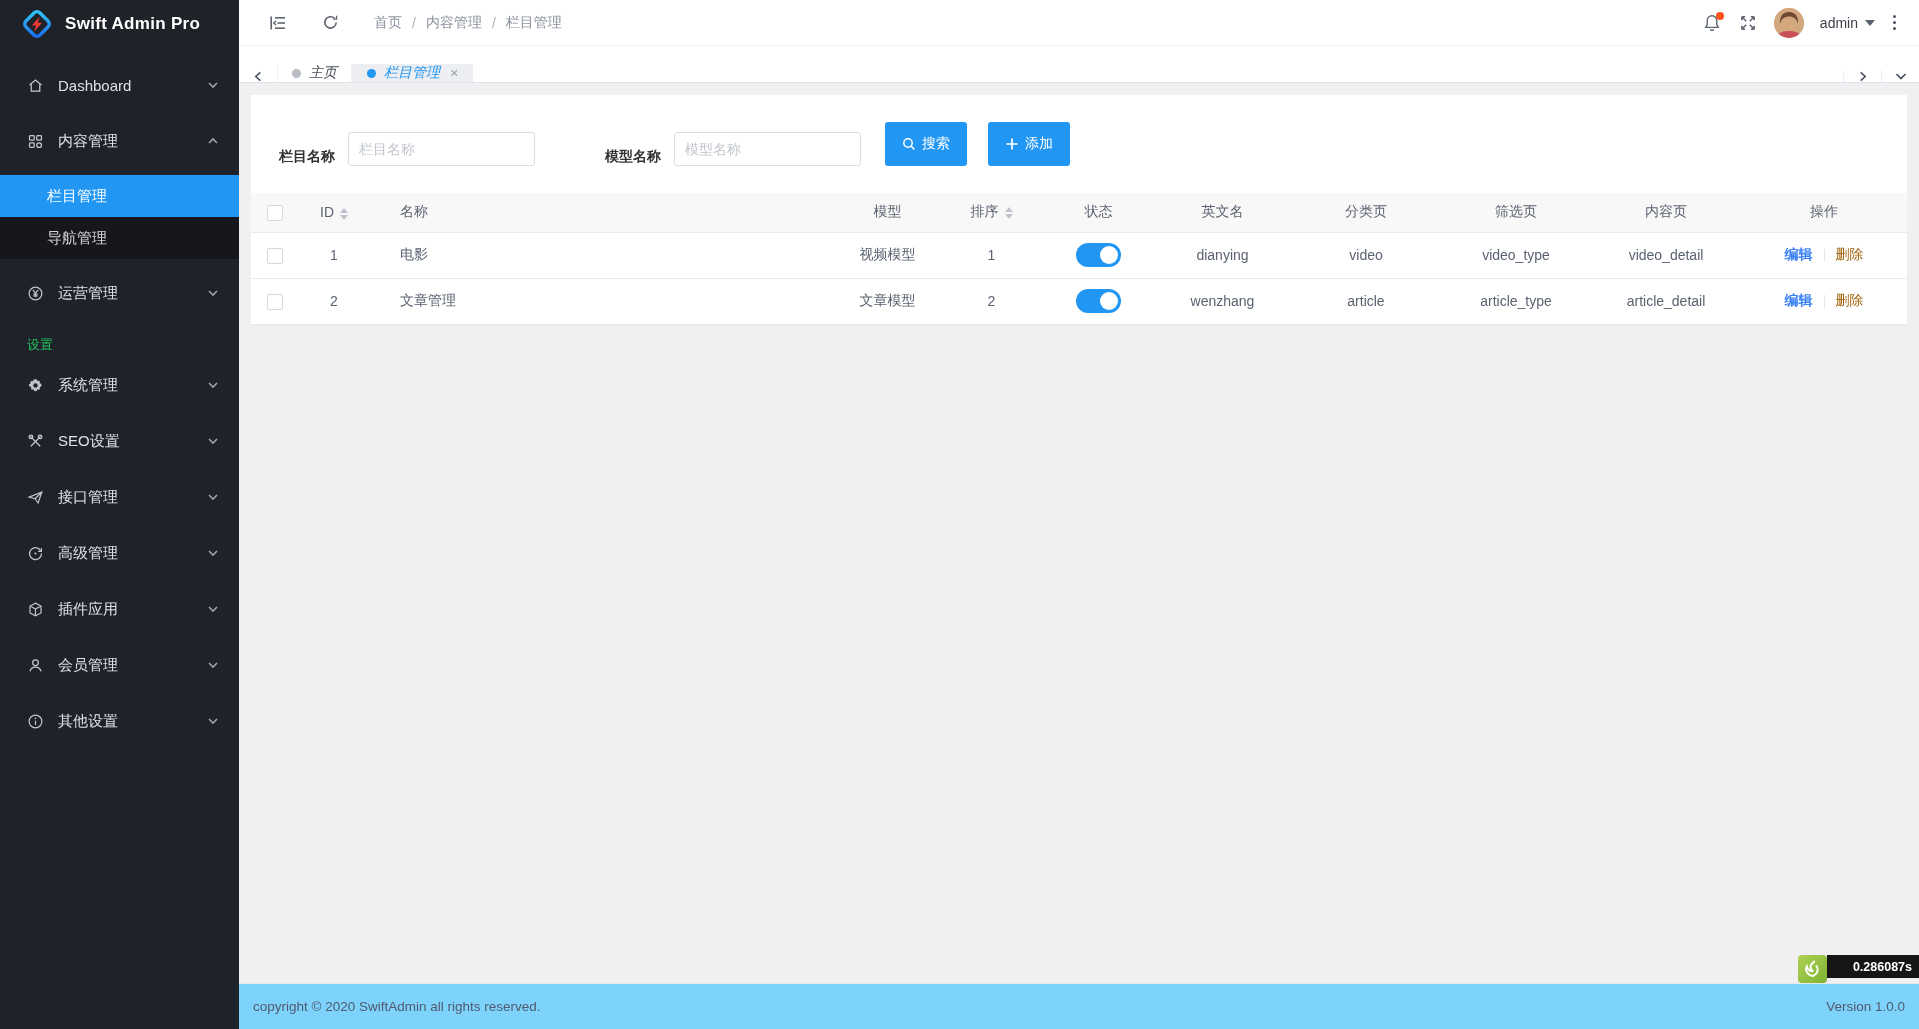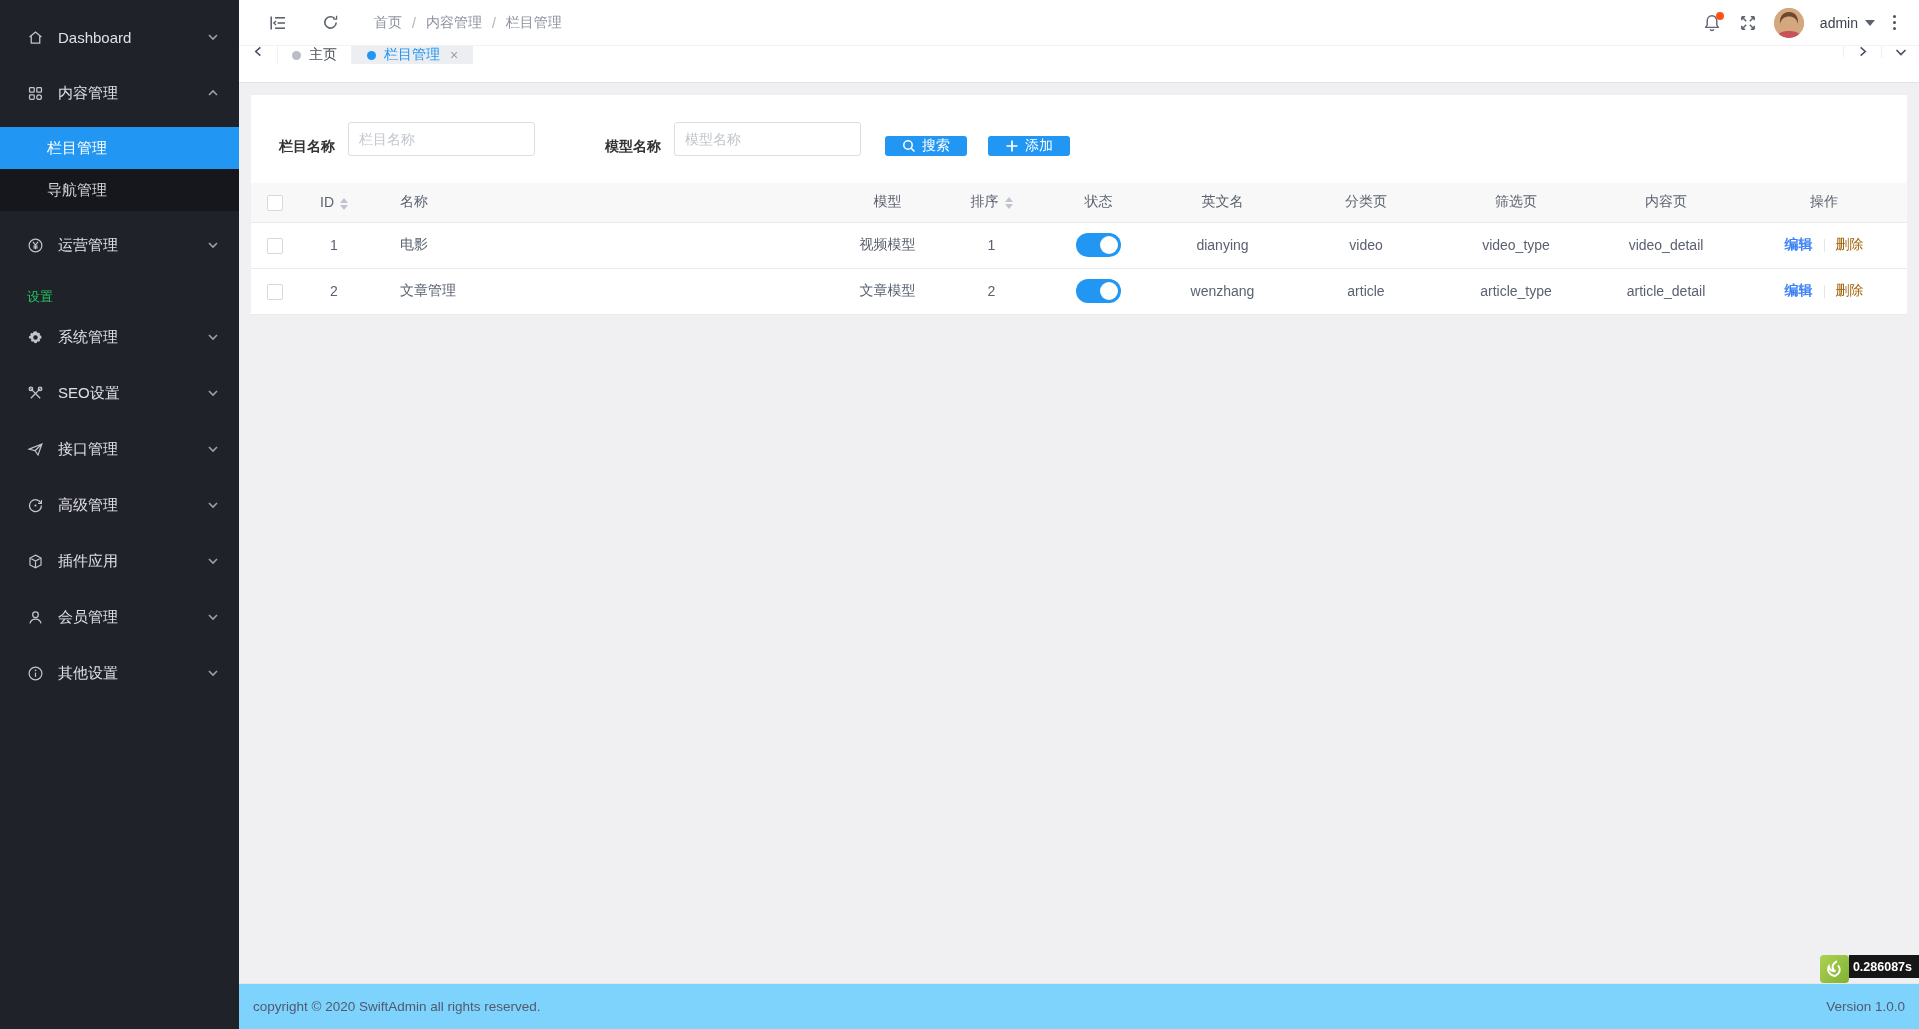--- a/index.html
+++ b/index.html
@@ -41,21 +41,21 @@
     cursor:pointer; background:#cda07b; }
   .user-box { display:flex; align-items:center; gap:7px; cursor:pointer; }
   .user-name { font-size:14px; color:#3c414b; }
   .caret-down { width:0; height:0; border-left:5px solid transparent;
     border-right:5px solid transparent; border-top:6px solid #5a6170; }
   .dots { width:4px; display:flex; flex-direction:column; gap:3px; cursor:pointer; padding:2px; }
   .dots i { width:3px; height:3px; border-radius:50%; background:#4b515c; }
 
   
   .tabbar { height:37px; background:#fff; border-bottom:1px solid #dfe2e6;
-    display:flex; align-items:flex-start; }
+    display:flex; align-items:flex-end;font-style:italic; }
   .tab-nav-btn { width:38px; display:flex; align-items:center; justify-content:center;
     cursor:pointer; color:#495060; }
   .tab-nav-btn.bordered-l { border-left:1px solid #eceef1; }
   .tab { display:flex; align-items:center; gap:8px; padding:0 14px; font-size:14px;
     color:#4b5058; cursor:pointer; border-left:1px solid #f0f1f3; border-right:1px solid #f0f1f3; }
   .tab-dot { width:9px; height:9px; border-radius:50%; background:#b9bdc4; }
   .tab.active { background:#eceef1; color:#2196f3; border-color:#eceef1; }
   .tab.active .tab-dot { background:#2196f3; }
   .tab-close { color:#9aa0a8; font-size:14px; line-height:1; cursor:pointer; margin-left:2px; }
   .tab-spacer { flex:1; }
@@ -64,21 +64,21 @@
   .content { flex:1; background:#f0f0f2; position:relative; overflow:hidden; }
   .card { background:#fff; margin:12px 12px 0 12px; }
   .filter-row { display:flex; align-items:flex-end; padding:27px 0 27px 28px; }
   .f-label { font-size:14px; font-weight:600; color:#333; margin-right:13px; }
   .f-input { width:187px; height:34px; border:1px solid #dcdee2; border-radius:3px;
     padding:0 10px; font-size:14px; color:#515a6e; outline:none;
     font-family:"Liberation Sans","DejaVu Sans",sans-serif; }
   .f-input::placeholder { color:#c2c6cd; }
   .gap-group { margin-left:70px; }
   .btns { margin-left:24px; display:flex; gap:21px; }
-  .btn { height:20px; padding:0 17px; background:#2196f3; color:#fff; border:none;
+  .btn { height:44px; padding:0 17px; background:#2196f3; color:#fff; border:none;
     border-radius:3px; font-size:14px; display:flex; align-items:center; gap:6px;
     cursor:pointer; font-family:inherit; }
   .btn svg { width:14px; height:14px; }
 
   
   table { width:100%; border-collapse:collapse; table-layout:fixed; }
   thead th { height:39px; background:#f8f8f9; font-weight:normal; font-size:14px;
     color:#5c6370; border-bottom:1px solid #e8eaec; text-align:center; }
   tbody td { height:46px; font-size:14px; color:#5a6270; border-bottom:1px solid #e8eaec;
     text-align:center; }
@@ -99,31 +99,48 @@
   .lnk-edit { color:#3b82f6; cursor:pointer;font-weight:bold; }
   .lnk-del { color:#a16207; cursor:pointer; }
   .op-sep { width:1px; height:13px; background:#e3e6ea; }
 
   
   .timer { position:absolute; right:0; bottom:0; display:flex; align-items:flex-start; }
   .timer-icon { width:29px; height:28px; border-radius:4px;
     background:linear-gradient(135deg,#aed153 0%,#7fb232 100%);
     display:flex; align-items:center; justify-content:center; }
   .timer-badge { background:#161616; color:#fff; font-size:12.5px; font-weight:bold;
-    height:23px; display:flex; align-items:center; padding:0 7px 0 4px; }
+    height:23px; display:flex; align-items:center; padding:0 7px 0 26px; }
   .footer { height:46px; background:#7dd3fc; border-top:1px solid #e8e8e8;
     display:flex; align-items:center; justify-content:space-between;
     padding:0 14px; font-size:13.5px; color:#515a6e; }
 
   svg { display:block; }
 </style>
 </head>
 <body>
 
 <aside class="sidebar">
+  <div class="logo-row">
+    <span>
+      <svg width="34" height="34" viewBox="0 0 36 36">
+        <defs>
+            <linearGradient id="lg" x1="0" y1="0" x2="1" y2="1">
+          <stop offset="0" stop-color="#35c8f5"></stop>
+              <stop offset="1" stop-color="#1a6cf0"></stop>
+        </linearGradient>
+          </defs>
+        <g transform="rotate(45 18 18)">
+          <rect x="7.5" y="7.5" width="21" height="21" rx="4.5" fill="none" stroke="url(#lg)" stroke-width="3.6"></rect>
+        </g>
+        <path d="M21 10 L12.5 19.5 h4.6 l-2.4 6.8 L23.4 16.6 h-4.6 Z" fill="#ee3a30"></path>
+      </svg>
+    </span>
+    <span class="logo-title">Swift Admin Pro</span>
+  </div>
 
   <nav class="nav">
     <div class="nav-item">
       <span class="mi">
         <svg viewBox="0 0 20 20" fill="none" stroke="currentColor" stroke-width="1.5">
             <path d="M3 9.5 L10 3.5 L17 9.5 M5 8.5 V16.5 H15 V8.5"></path>
           </svg>
       </span>
       <span>Dashboard</span>
       <span class="chev">

